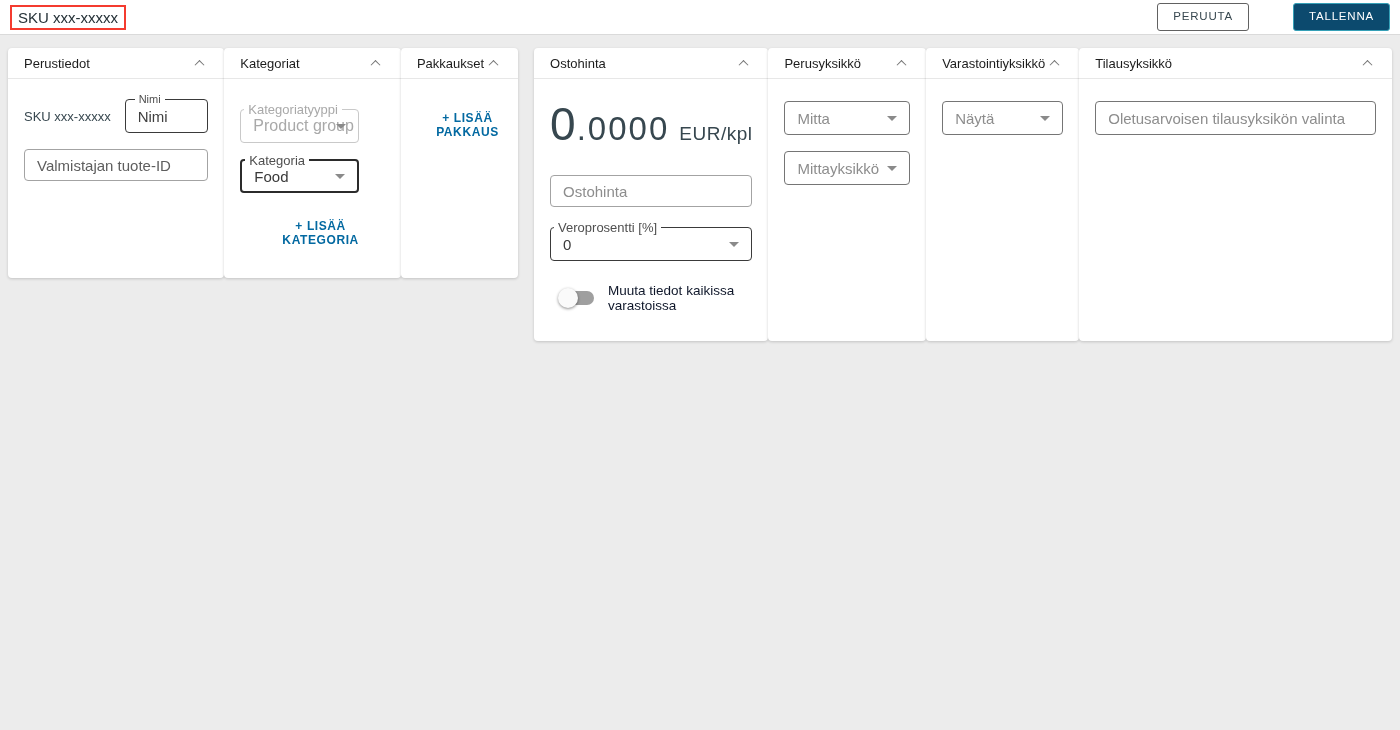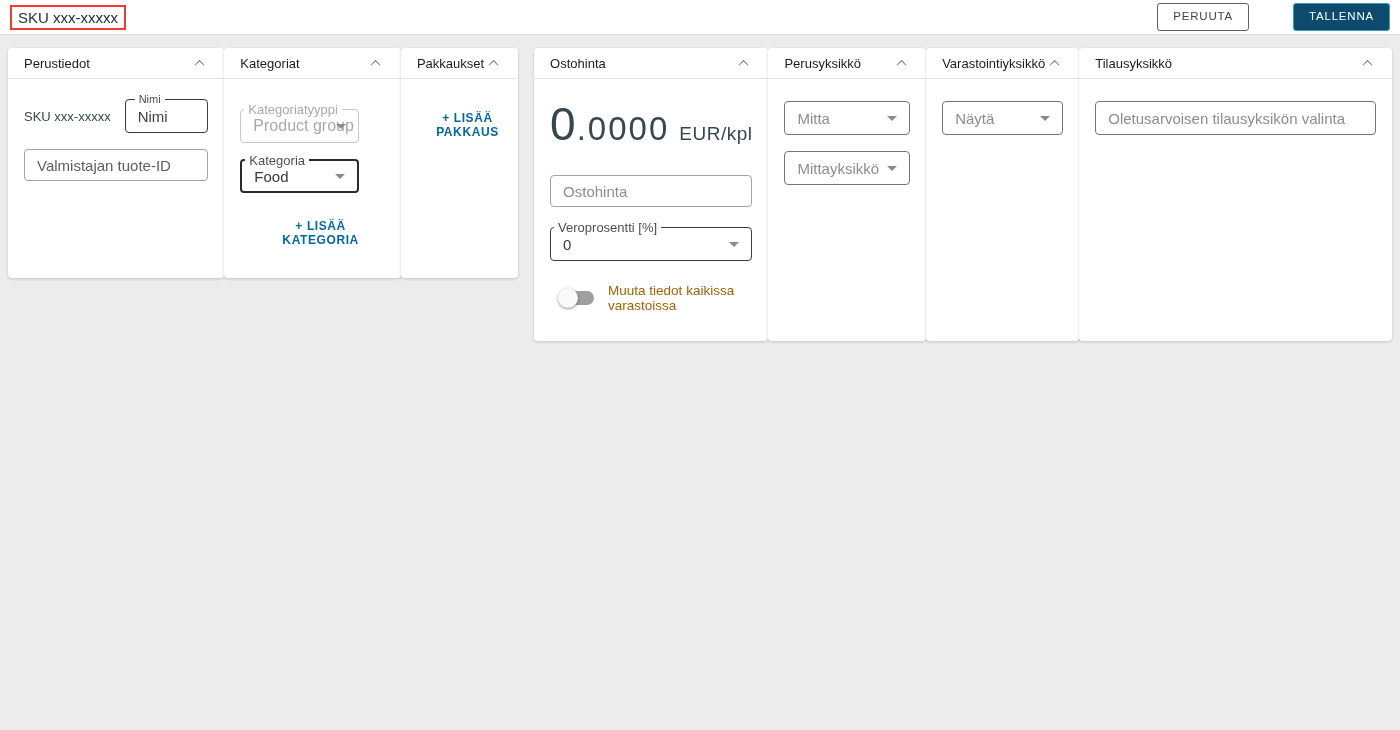--- a/index.html
+++ b/index.html
@@ -201,21 +201,21 @@
   .switch .track {
     position: absolute; left: 2px; right: 2px; top: 3px; height: 14px;
     border-radius: 7px; background: #9f9f9f;
   }
   .switch .thumb {
     position: absolute; left: 0; top: 0;
     width: 20px; height: 20px; border-radius: 50%;
     background: #fafafa;
     box-shadow: 0 1px 3px rgba(0,0,0,0.45);
   }
-  .toggle-label { font-size: 13.5px; color: #a16207; margin-left: 12px; }
+  .toggle-label { font-size: 13.5px; color: #0f172a; margin-left: 12px; }
 
   .unit-body { padding: 22px 16px 26px; }
   .unit-body .select + .select { margin-top: 16px; }
 </style>
 </head>
 <body>
 
 <div class="topbar">
   <div class="title-box">
     <span>SKU xxx-xxxxx</span>

